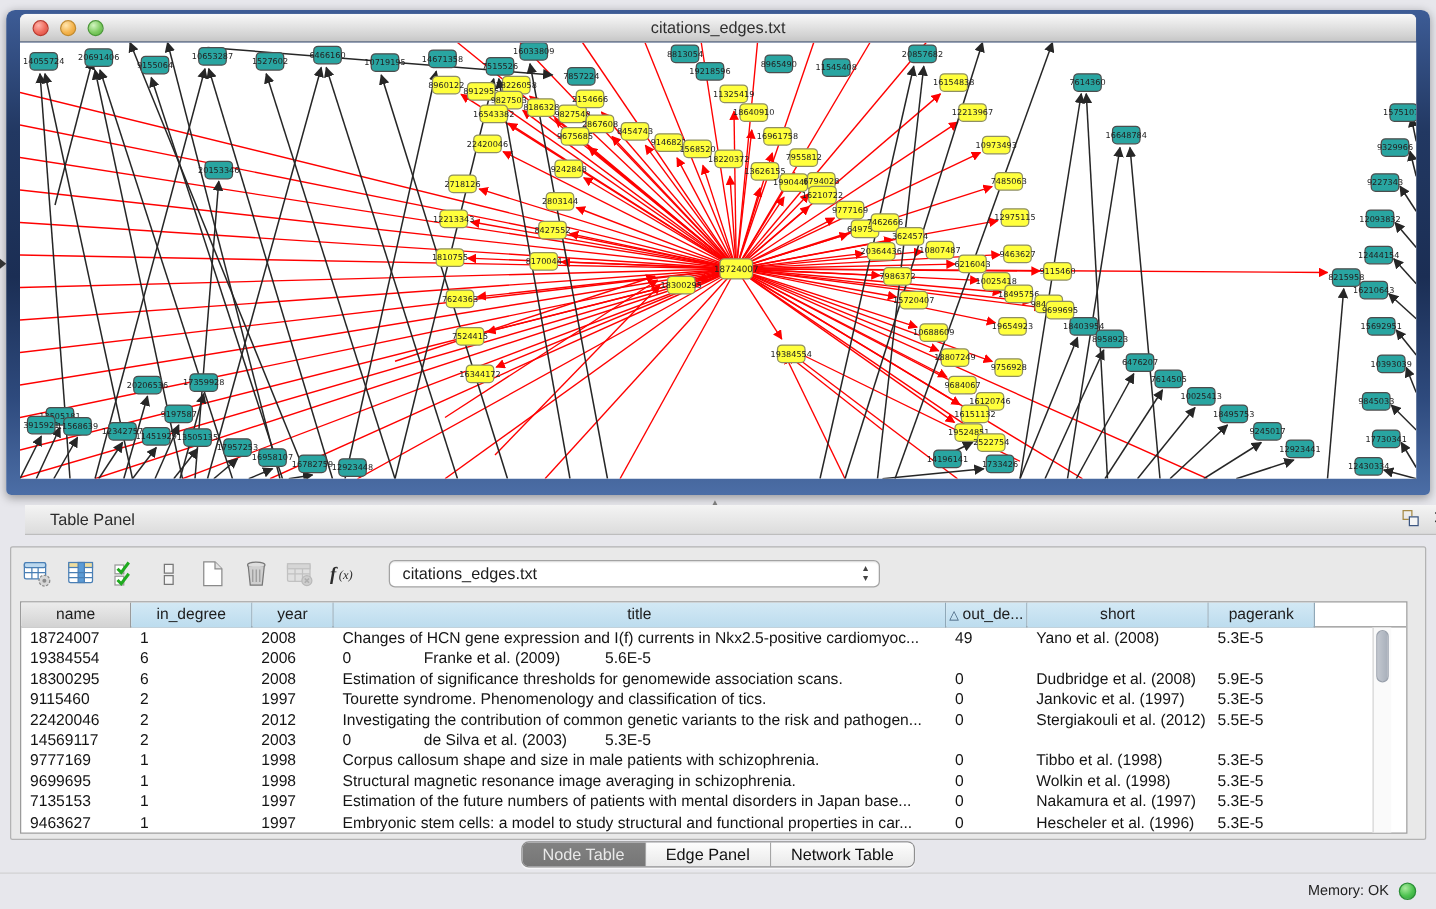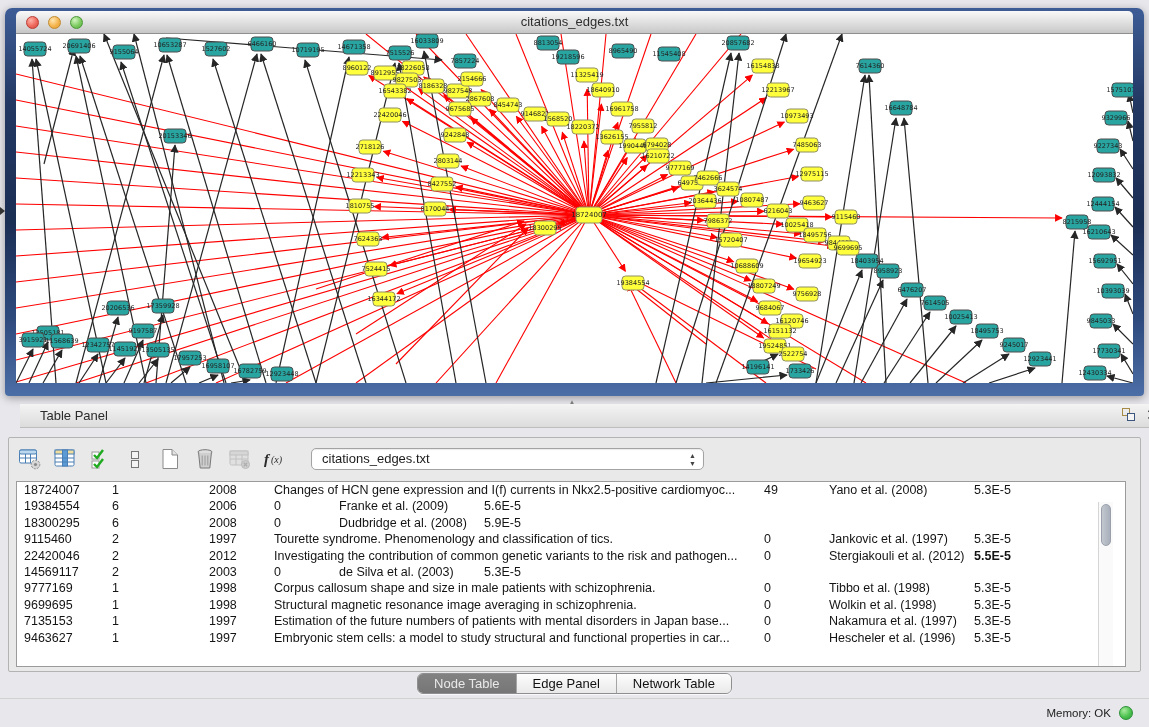--- a/index.html
+++ b/index.html
@@ -589,20 +589,29 @@
           <text x="9" y="16" font-family="Liberation Serif, serif" font-style="italic" font-size="10" fill="#2b2b2b">(x)</text>
         </svg>
     </button>
     <div class="combo">
       <span>citations_edges.txt</span>
       <span class="stepper">▲<br>▼</span>
     </div>
   </div>
 
   <div class="table-wrap">
+    <div class="thead" id="thead">
+        <div class="th gray" style="width: 88px;">name</div>
+        <div class="th" style="width: 97px;">in_degree</div>
+        <div class="th" style="width: 65px;">year</div>
+        <div class="th" style="width: 490px;">title</div>
+        <div class="th" style="width: 65px;"><span class="sort">△</span>out_de...</div>
+        <div class="th" style="width: 145px;">short</div>
+        <div class="th" style="width: 85px;">pagerank</div>
+      </div>
     <div class="tbody" id="tbody">
         <div class="tr">
           <div class="td" style="width: 88px;">18724007</div>
           <div class="td" style="width: 97px;">1</div>
           <div class="td" style="width: 65px;">2008</div>
           <div class="td" style="width: 490px;">Changes of HCN gene expression and I(f) currents in Nkx2.5-positive cardiomyoc...</div>
           <div class="td" style="width: 65px;">49</div>
           <div class="td" style="width: 145px;">Yano et al. (2008)</div>
           <div class="td" style="width: 85px;">5.3E-5</div>
         </div>
@@ -611,41 +620,42 @@
           <div class="td" style="width: 97px;">6</div>
           <div class="td" style="width: 65px;">2006</div>
           <div class="td" style="width: 65px;">0</div>
           <div class="td" style="width: 145px;">Franke et al. (2009)</div>
           <div class="td" style="width: 85px;">5.6E-5</div>
         </div>
         <div class="tr">
           <div class="td" style="width: 88px;">18300295</div>
           <div class="td" style="width: 97px;">6</div>
           <div class="td" style="width: 65px;">2008</div>
+          <div class="td" style="width: 490px;">Estimation of significance thresholds for genomewide association scans.</div>
           <div class="td" style="width: 65px;">0</div>
           <div class="td" style="width: 145px;">Dudbridge et al. (2008)</div>
           <div class="td" style="width: 85px;">5.9E-5</div>
         </div>
         <div class="tr">
           <div class="td" style="width: 88px;">9115460</div>
           <div class="td" style="width: 97px;">2</div>
           <div class="td" style="width: 65px;">1997</div>
           <div class="td" style="width: 490px;">Tourette syndrome. Phenomenology and classification of tics.</div>
           <div class="td" style="width: 65px;">0</div>
           <div class="td" style="width: 145px;">Jankovic et al. (1997)</div>
           <div class="td" style="width: 85px;">5.3E-5</div>
         </div>
         <div class="tr">
           <div class="td" style="width: 88px;">22420046</div>
           <div class="td" style="width: 97px;">2</div>
           <div class="td" style="width: 65px;">2012</div>
           <div class="td" style="width: 490px;">Investigating the contribution of common genetic variants to the risk and pathogen...</div>
           <div class="td" style="width: 65px;">0</div>
           <div class="td" style="width: 145px;">Stergiakouli et al. (2012)</div>
-          <div class="td" style="width: 85px; font-weight: bold;">5.5E-5</div>
+          <div class="td" style="width: 85px;">5.5E-5</div>
         </div>
         <div class="tr">
           <div class="td" style="width: 88px;">14569117</div>
           <div class="td" style="width: 97px;">2</div>
           <div class="td" style="width: 65px;">2003</div>
           <div class="td" style="width: 65px;">0</div>
           <div class="td" style="width: 145px;">de Silva et al. (2003)</div>
           <div class="td" style="width: 85px;">5.3E-5</div>
         </div>
         <div class="tr">

